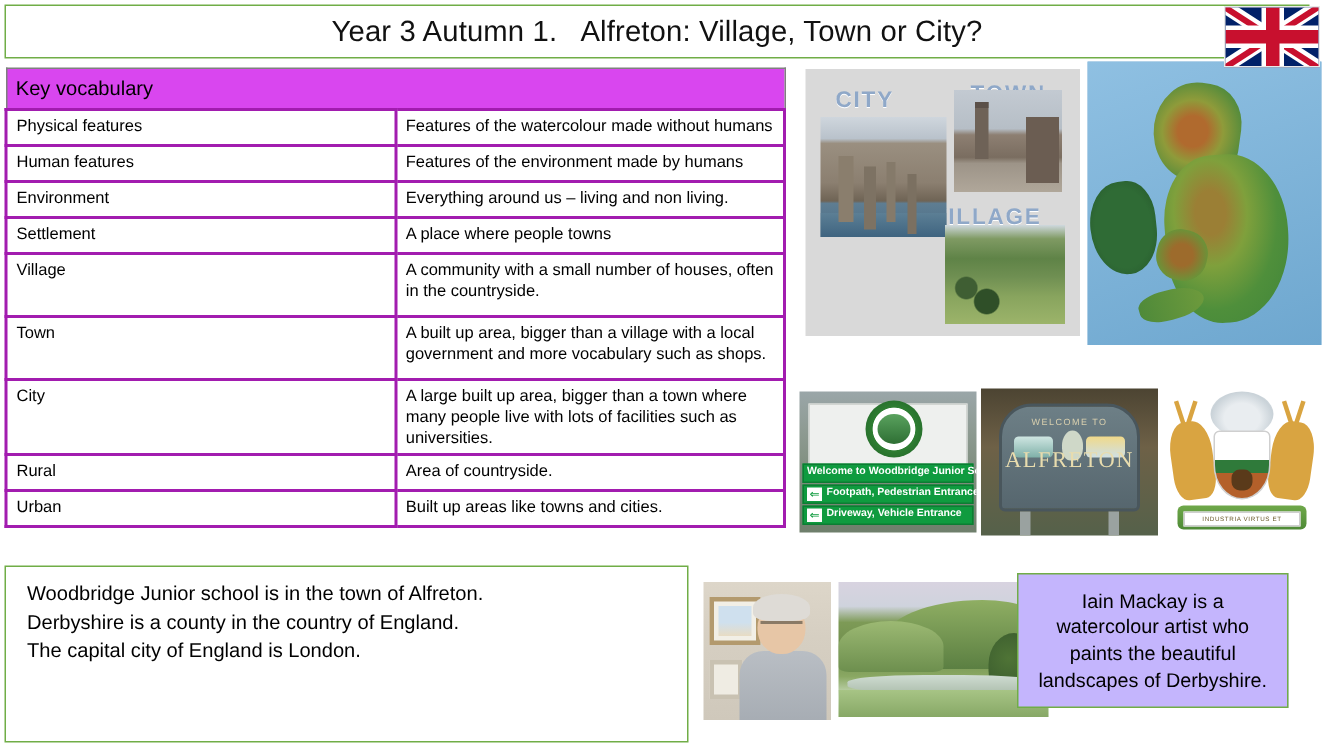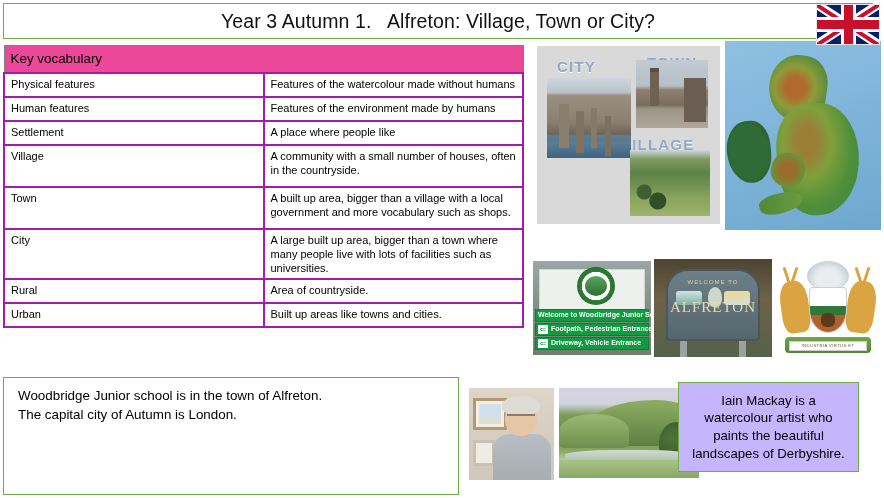--- a/index.html
+++ b/index.html
@@ -29,21 +29,21 @@
   }
   .vocab-table td{
     border:2px solid #a21caf;
     font-size:11px;line-height:1.28;
     padding:3px 5px 3px 6px;
     vertical-align:top;
     color:#000;
   }
   .vocab-table td.term{width:149px;}
   .vocab-table tr.header td{
-    background:#ec4899;font-size:13.4px;padding:4px 14px 5px 6px;
+    background:#d946ef;font-size:13.4px;padding:4px 14px 5px 6px;
     border:1px solid #7F7F7F;
   }
   .r-tall td{height:34px;}
   .r-norm td{height:16px;}
 
   
   .collage{
     position:absolute;left:537px;top:46px;width:183px;height:178px;
     background:#D9D9D9;overflow:hidden;
   }
@@ -228,22 +228,26 @@
       </tr>
       <tr class="r-norm">
         <td class="term">Physical features</td>
         <td>Features of the watercolour made without humans</td>
       </tr>
       <tr class="r-norm">
         <td class="term">Human features</td>
         <td>Features of the environment made by humans</td>
       </tr>
       <tr class="r-norm">
+        <td class="term">Environment</td>
+        <td>Everything around us – living and non living.</td>
+      </tr>
+      <tr class="r-norm">
         <td class="term">Settlement</td>
-        <td>A place where people like</td>
+        <td>A place where people towns</td>
       </tr>
       <tr class="r-tall">
         <td class="term">Village</td>
         <td>A community with a small number of houses, often in the countryside.</td>
       </tr>
       <tr class="r-tall">
         <td class="term">Town</td>
         <td>A built up area, bigger than a village with a local government and more vocabulary such as shops.</td>
       </tr>
       <tr class="r-tall">
@@ -322,21 +326,22 @@
     <div class="sup sl"></div>
     <div class="sup sr"></div>
     <div class="shield"></div>
     <div class="stag"></div>
     <div class="base"></div>
     <div class="motto">INDUSTRIA VIRTUS ET FORTITUDO</div>
   </div>
 
   <div class="facts-box">
     <p>Woodbridge Junior school is in the town of Alfreton.</p>
-    <p>The capital city of Autumn is London.</p>
+    <p>Derbyshire is a county in the country of England.</p>
+    <p>The capital city of England is London.</p>
   </div>
 
   <div class="img-artist">
     <div class="frame"></div>
     <div class="frame2"></div>
     <div class="body"></div>
     <div class="head"></div>
     <div class="hair"></div>
     <div class="glass"></div>
   </div>

